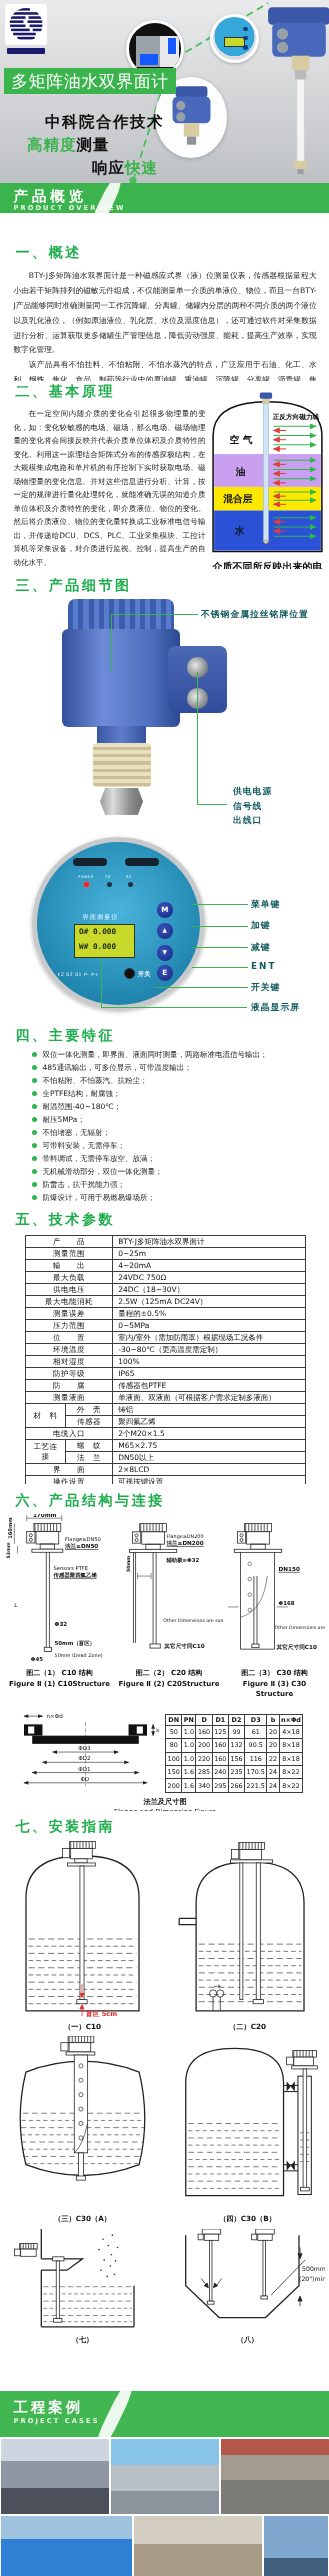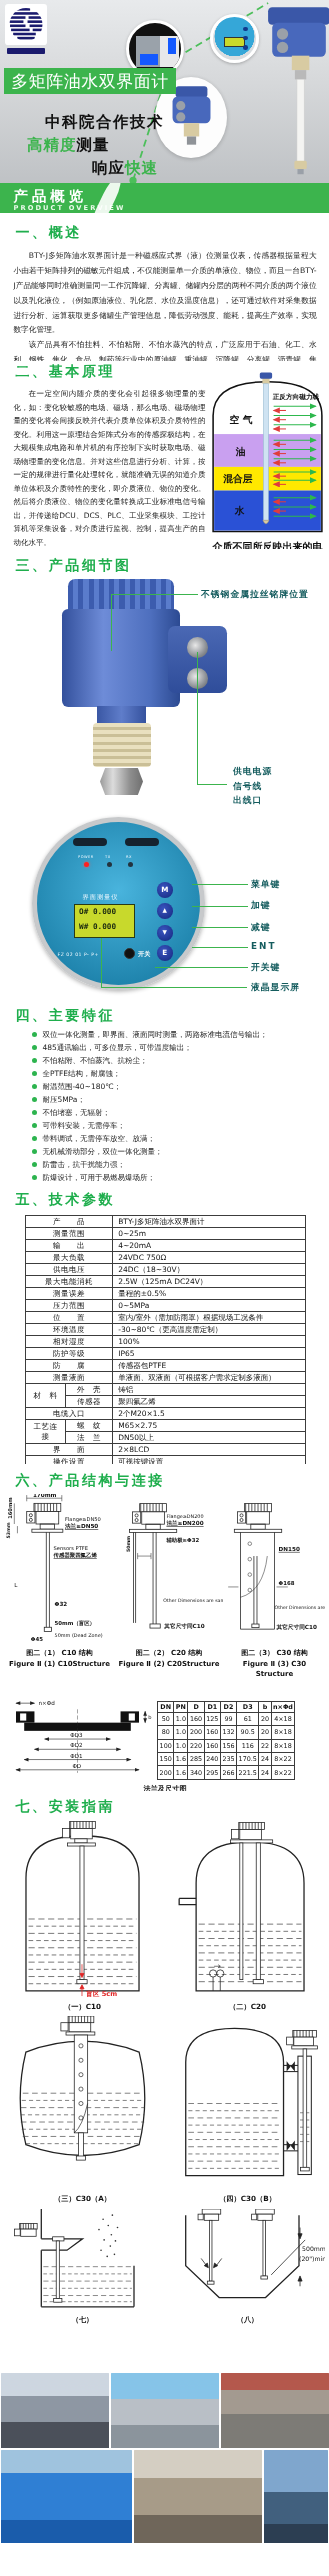--- a/index.html
+++ b/index.html
@@ -31,21 +31,21 @@
 
   
   .banner { position:relative; background:#3cb44d; overflow:hidden; }
   .banner .zh { position:absolute; left:13.4px; top:4.1px; color:#fff; font-size:14.4px; font-weight:bold; letter-spacing:4.1px; }
   .banner .en { position:absolute; left:13.4px; top:20.6px; color:#eafbea; font-size:6.7px; font-weight:bold; letter-spacing:2.1px; }
   .banner .swoosh { position:absolute; left:100px; top:-9.3px; width:13.4px; height:57px; background:#fff; transform:rotate(26deg); border-radius:50%/40%; opacity:.9; }
   .banner.b2 { background:#41b651; }
   .banner.b2 .zh { letter-spacing:3.1px; } 
 
   
-  .s1 { height:148px; }
+  .s1 { height:148px;margin-top:20px; }
   .s1 .sec-h { margin:11.3px 0 7.2px 15.5px; }
   .para { margin:0 13.4px; font-size:7.7px; line-height:1.92; text-align:justify; color:#1c1c1c; }
   .para.ind { text-indent:2em; }
 
   
   .s2 { height:188px; }
   .s2 .sec-h { margin:2.1px 0 6.2px 15.5px; }
   .s2 .cols { position:relative; }
   .s2 .txt { width:192px; margin-left:13.4px; font-size:7.5px; line-height:1.8; text-align:justify; }
   .tankwrap { position:absolute; right:4.1px; top:-21.6px; width:117px; }
@@ -90,21 +90,21 @@
   table.spec { border-collapse:collapse; margin-left:25px; width:281px; table-layout:fixed; }
   table.spec td { border:0.5px solid #3c3c3c; font-size:7.5px; padding:0.5px 5.2px; height:10.8px; color:#111; }
   table.spec td.lab { text-align:center; letter-spacing:0.5px; }
   table.spec col.c1 { width:40px; } table.spec col.c2 { width:47px; }
 
   
   .s6 { height:327px; }
   .s6 .sec-h { margin:8.2px 0 4.1px 15.5px; }
   .figrow { display:flex; justify-content:space-between; padding:0 4.1px; }
   .figcap { font-size:7px; font-weight:bold; text-align:center; line-height:1.5; color:#111; }
-  .flrow { display:flex; margin-top:16px; }
+  .flrow { display:flex; margin-top:9px;padding-left:8px; }
   table.flg { border-collapse:collapse; margin:5.2px 3.1px 0 2.1px; }
   table.flg th, table.flg td { border:0.5px solid #3c3c3c; font-size:6.4px; padding:1px 1.5px; text-align:center; color:#111; font-weight:normal; }
   table.flg th { font-weight:bold; }
   .flcap { text-align:center; font-size:7.2px; font-weight:bold; margin-top:4.1px; color:#111; }
   .flcap-en { text-align:center; font-size:7px; margin-top:1px; color:#111; }
 
   
   .s7 { height:580px; }
   .s7 .sec-h { margin:7.2px 0 5.2px 15.5px; }
   .inst-row { display:flex; justify-content:space-around; margin-top:4.1px; }
@@ -988,20 +988,25 @@
               <path d="M248,140 L252,130 L256,140 Z"></path>
           </g>
           <text x="256" y="82" font-size="12" fill="#111">500mm</text>
           <text x="250" y="100" font-size="12" fill="#111">(20")min</text>
         </svg>
         <div class="inst-cap">（八）</div>
       </div>
     </div>
   </section>
 
+  <div class="banner b2" style="height:46px">
+    <div class="zh" style="top:7.2px">工程案例</div>
+    <div class="en" style="top:26px">PROJECT CASES</div>
+    <div class="swoosh" style="left:108px;height:77px;top:-14.4px"></div>
+  </div>
 
   <div class="photos">
     <div class="prow" style="height:75px">
       <div class="ph" style="width:108px;background:linear-gradient(180deg,#cdd6e0 0 30%,#8e97a3 30% 65%,#4b505a 65%)"></div>
       <div class="ph" style="width:108px;background:linear-gradient(180deg,#86c4e8 0 35%,#b9bfc6 35% 70%,#8b949c 70%)"></div>
       <div class="ph" style="width:108px;background:linear-gradient(180deg,#b4584c 0 22%,#a39a90 22% 55%,#7d7b76 55%)"></div>
     </div>
     <div class="prow" style="height:93px">
       <div class="ph" style="width:131px;background:linear-gradient(180deg,#9fc3de 0 25%,#2f7fd4 25% 75%,#1a5cab 75%)"></div>
       <div class="ph" style="width:128px;background:linear-gradient(180deg,#d4cec2 0 30%,#a79b88 30% 70%,#6f665a 70%)"></div>

